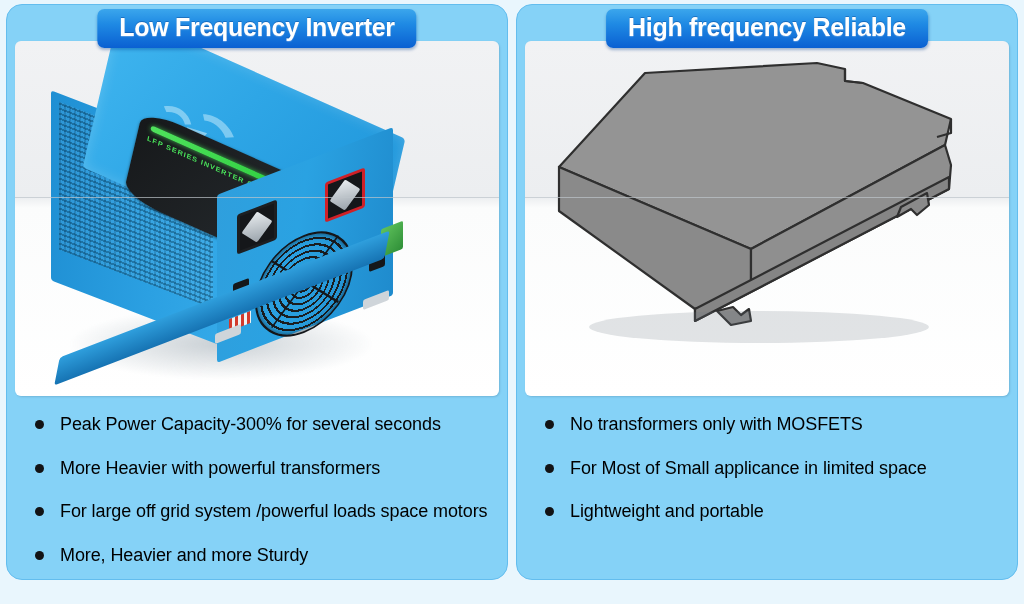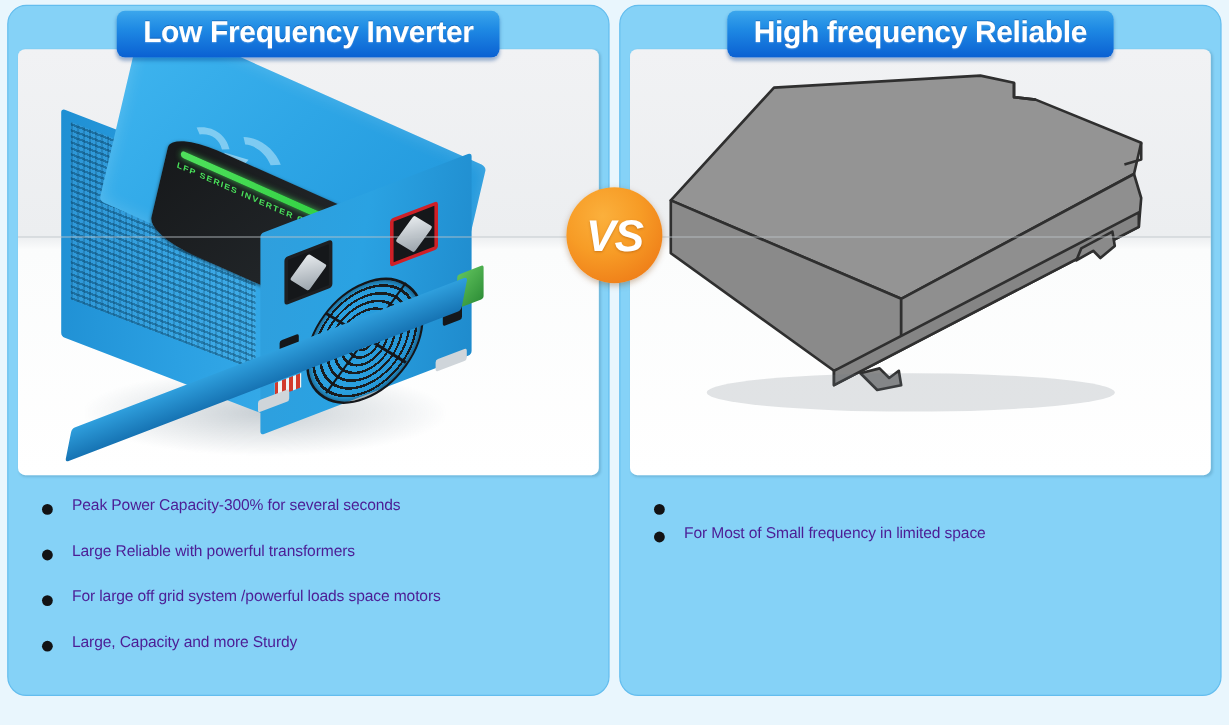--- a/index.html
+++ b/index.html
@@ -327,23 +327,23 @@
   .bullets {
     list-style: none;
     margin: 18px 0 0 0;
     padding: 0 8px 0 18px;
     flex: 1 1 auto;
   }
   .bullets li {
     position: relative;
     padding-left: 27px;
     margin-bottom: 23px;
-    font-size: 13px;
+    font-size: 18px;
     line-height: 1.15;
-    color: #4c1d95;
+    color: #000000;
     letter-spacing: -0.1px;
     white-space: nowrap;
   }
   .bullets li:last-child { margin-bottom: 0; }
   .bullet-dot {
     position: absolute;
     left: 2px;
     top: 6px;
     width: 9px;
     height: 9px;
@@ -436,29 +436,29 @@
       </div>
     </div>
 
     <ul class="bullets">
       <li>
         <span class="bullet-dot"></span>
         <span>Peak Power Capacity-300% for several seconds</span>
       </li>
       <li>
         <span class="bullet-dot"></span>
-        <span>Large Reliable with powerful transformers</span>
+        <span>More Heavier with powerful transformers</span>
       </li>
       <li>
         <span class="bullet-dot"></span>
         <span>For large off grid system /powerful loads space motors</span>
       </li>
       <li>
         <span class="bullet-dot"></span>
-        <span>Large, Capacity and more Sturdy</span>
+        <span>More, Heavier and more Sturdy</span>
       </li>
     </ul>
   </section>
 
   <section class="panel">
 
     <div class="badge">
       <span class="badge-text">High frequency Reliable</span>
     </div>
 
@@ -484,25 +484,27 @@
           </g>
 
           <ellipse cx="214" cy="268" rx="170" ry="16" fill="rgba(110,120,130,0.20)"></ellipse>
         </svg>
       </div>
     </div>
 
     <ul class="bullets">
       <li>
         <span class="bullet-dot"></span>
-      </li>
-      <li>
-        <span class="bullet-dot"></span>
-        <span>For Most of Small frequency in limited space</span>
+        <span>No transformers only with MOSFETS</span>
+      </li>
+      <li>
+        <span class="bullet-dot"></span>
+        <span>For Most of Small applicance in limited space</span>
+      </li>
+      <li>
+        <span class="bullet-dot"></span>
+        <span>Lightweight and portable</span>
       </li>
     </ul>
   </section>
 
-  <div class="vs-badge">
-    <span class="vs-text">VS</span>
-  </div>
 
 </div>
 
 </body></html>

